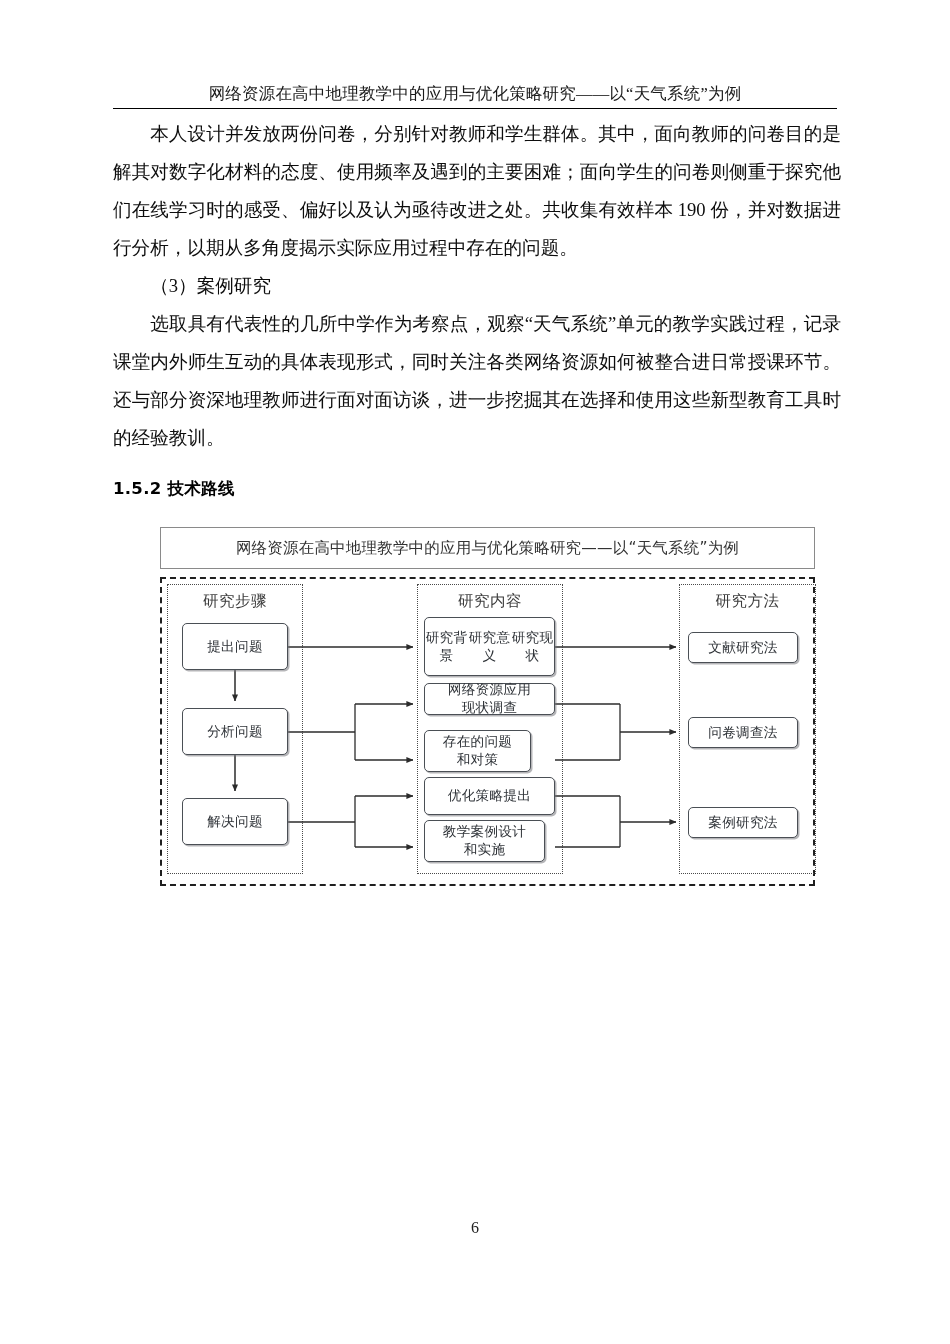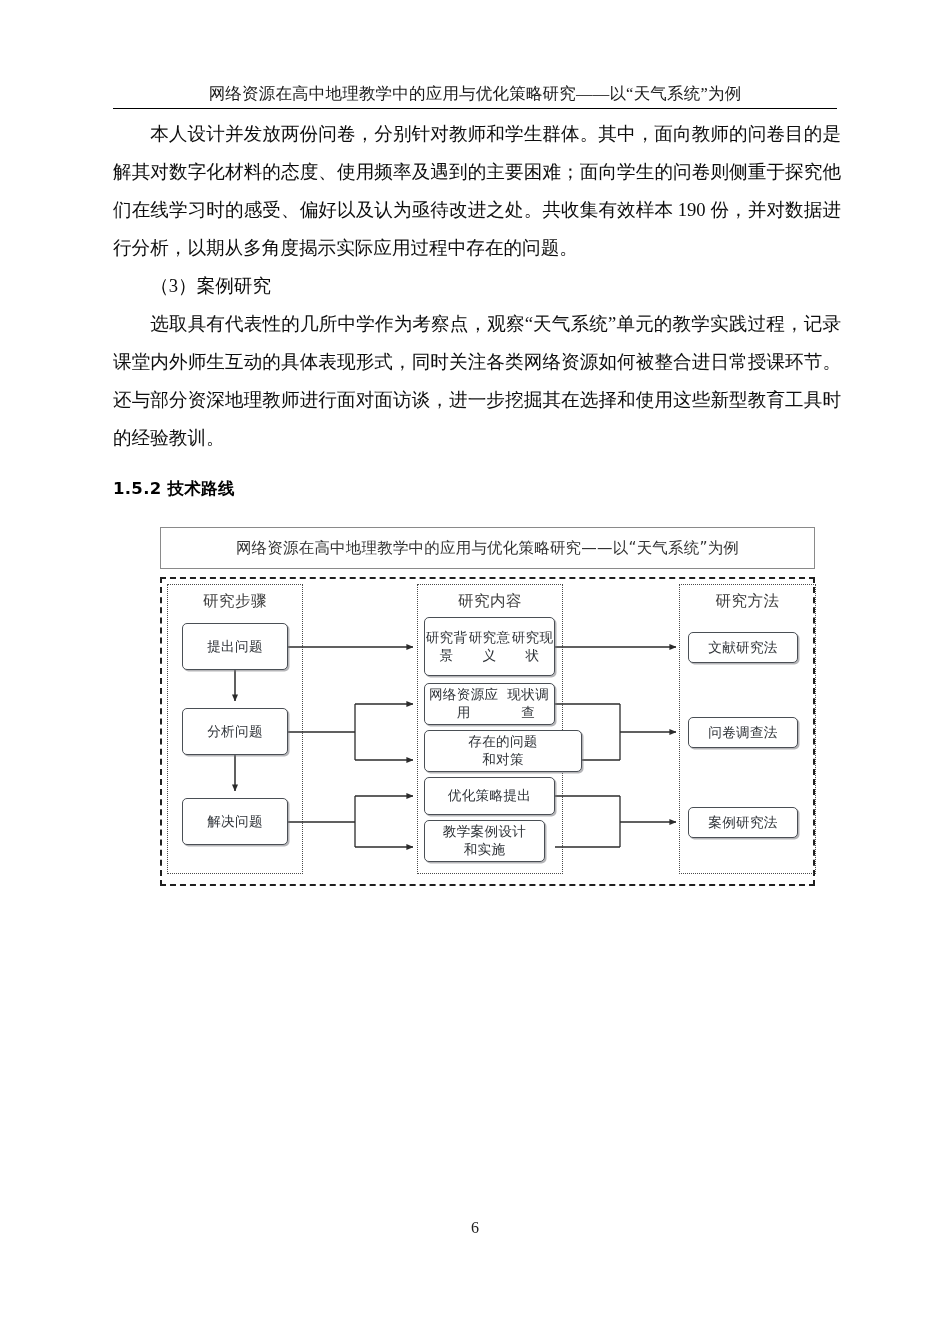--- a/index.html
+++ b/index.html
@@ -278,25 +278,25 @@
       </div>
       <div class="node" style="left:182px; top:798px; width:106px; height:47px;">
         <span>解决问题</span>
       </div>
 
       <div class="node" style="left:424px; top:617px; width:131px; height:59px; flex-direction:row;">
         <span class="nl">研究背景</span>
         <span class="nl">研究意义</span>
         <span class="nl">研究现状</span>
       </div>
-      <div class="node" style="left:424px; top:683px; width:131px; height:42px; flex-direction:row;">
+      <div class="node" style="left:424px; top:683px; width:131px; height:32px; flex-direction:column;">
         <span class="nl">网络资源应用</span>
         <span class="nl">现状调查</span>
       </div>
-      <div class="node" style="left:424px; top:730px; width:158px; height:42px; flex-direction:column;">
+      <div class="node" style="left:424px; top:730px; width:107px; height:42px; flex-direction:column;">
         <span class="nl">存在的问题</span>
         <span class="nl">和对策</span>
       </div>
       <div class="node" style="left:424px; top:777px; width:131px; height:38px;">
         <span class="nl">优化策略提出</span>
       </div>
       <div class="node" style="left:424px; top:820px; width:121px; height:42px; flex-direction:column;">
         <span class="nl">教学案例设计</span>
         <span class="nl">和实施</span>
       </div>

